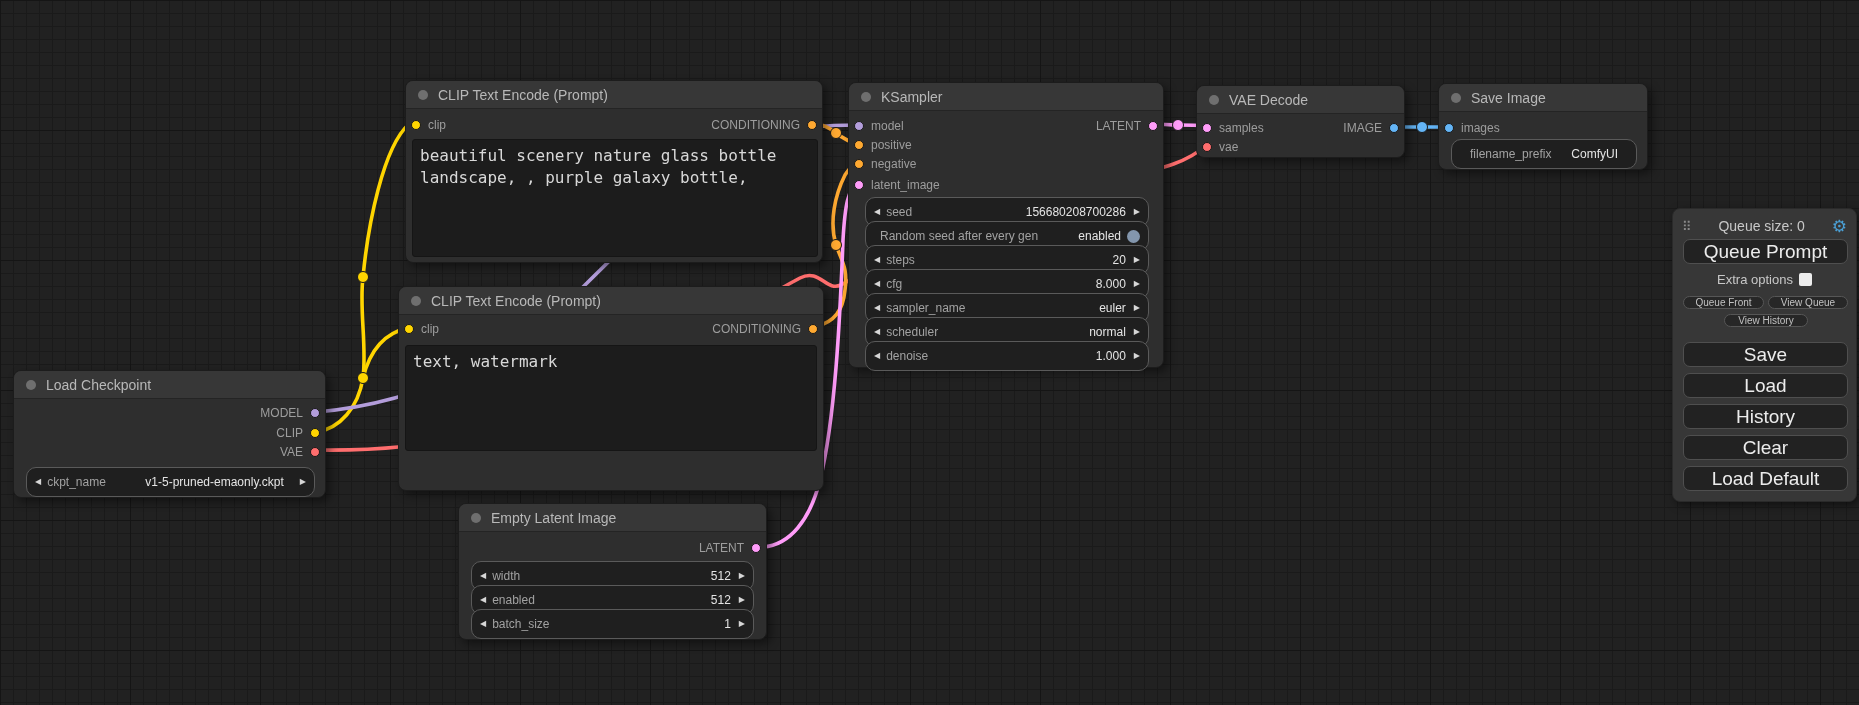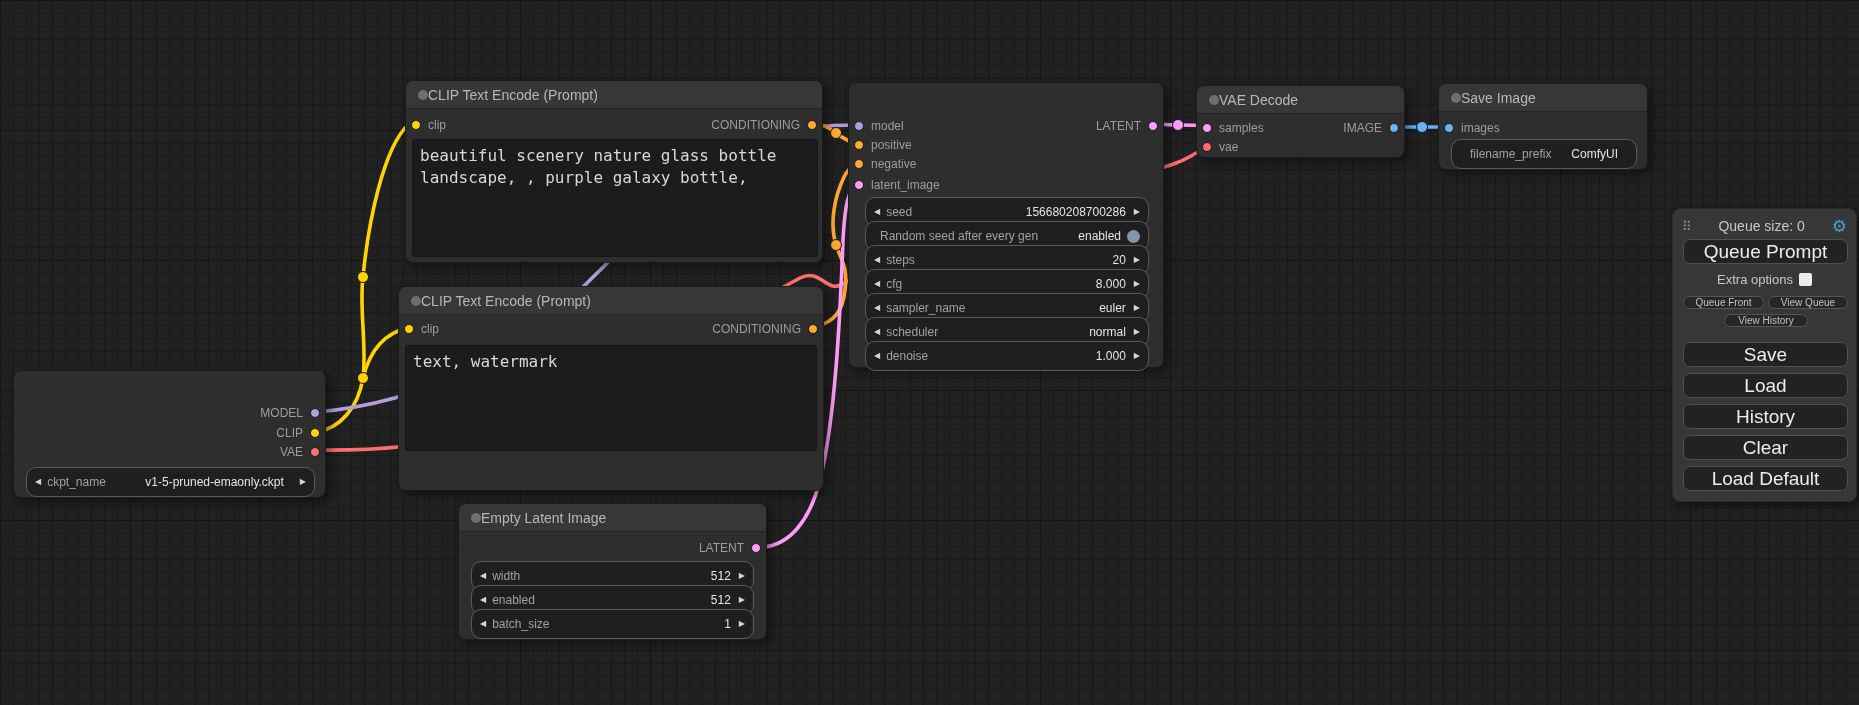--- a/index.html
+++ b/index.html
@@ -10,21 +10,21 @@
     background-image:
       linear-gradient(#151515 1px, transparent 1px),
       linear-gradient(90deg,#151515 1px, transparent 1px),
       linear-gradient(#1a1a1a 1px, transparent 1px),
       linear-gradient(90deg,#1a1a1a 1px, transparent 1px);
     background-size:130px 130px,130px 130px,13px 13px,13px 13px; }
   #wires { position:absolute; left:0; top:0; z-index:1; }
   .node { position:absolute; z-index:2; background:#2e2e2e; border:1px solid #1c1c1c;
     border-radius:8px; box-shadow:4px 4px 10px rgba(0,0,0,.45); }
   .node-title { height:28px; background:#373737; border-radius:7px 7px 0 0;
-    border-bottom:1px solid #242424; display:flex; align-items:center; 
+    border-bottom:1px solid #242424; display:flex; align-items:center; gap:10px;
     padding:0 12px; font-size:14px; color:#b8b8b8; }
   .tdot { width:10px; height:10px; border-radius:50%; background:#6f6f6f; flex:0 0 auto; }
   .port { position:absolute; display:flex; align-items:center; gap:7px; height:18px;
     font-size:12px; color:#9d9d9d; }
   .port.in { left:5px; }
   .port.out { right:5px; flex-direction:row-reverse; }
   .pdot { width:10px; height:10px; border-radius:50%; border:1px solid #191919; flex:0 0 auto; }
   .c-model { background:#B39DDB; } .c-clip { background:#FFD500; }
   .c-vae { background:#FF6E6E; } .c-cond { background:#FFA931; }
   .c-latent { background:#FF9CF9; } .c-image { background:#64B5F6; }
@@ -72,20 +72,24 @@
     <path fill="none" stroke-width="3.6" stroke-linecap="round" d="M1394,127 C1404,127 1410,127 1422,127 C1434,127 1439,127 1448,127" stroke="#64B5F6"></path>
     <circle cx="363" cy="378" r="5.5" stroke="#191919" stroke-width="1" fill="#FFD500"></circle>
     <circle cx="363" cy="277" r="5.5" stroke="#191919" stroke-width="1" fill="#FFD500"></circle>
     <circle cx="836" cy="133" r="5.5" stroke="#191919" stroke-width="1" fill="#FFA931"></circle>
     <circle cx="836" cy="245" r="5.5" stroke="#191919" stroke-width="1" fill="#FFA931"></circle>
     <circle cx="1178" cy="125" r="5.5" stroke="#191919" stroke-width="1" fill="#FF9CF9"></circle>
     <circle cx="1422" cy="127" r="5.5" stroke="#191919" stroke-width="1" fill="#64B5F6"></circle>
   </svg>
 
   <div class="node" style="left:13px;top:370px;width:313px;height:128px">
+    <div class="node-title">
+      <span class="tdot"></span>
+      <span>Load Checkpoint</span>
+    </div>
     <div class="port out" style="top:33px">
       <span class="pdot c-model"></span>
       <span>MODEL</span>
     </div>
     <div class="port out" style="top:53px">
       <span class="pdot c-clip"></span>
       <span>CLIP</span>
     </div>
     <div class="port out" style="top:72px">
       <span class="pdot c-vae"></span>
@@ -125,20 +129,24 @@
       <span>clip</span>
     </div>
     <div class="port out" style="top:33px">
       <span class="pdot c-cond"></span>
       <span>CONDITIONING</span>
     </div>
     <div class="prompt" style="left:6px;top:58px;width:412px;height:106px">text, watermark</div>
   </div>
 
   <div class="node" style="left:848px;top:82px;width:316px;height:286px">
+    <div class="node-title">
+      <span class="tdot"></span>
+      <span>KSampler</span>
+    </div>
     <div class="port in" style="top:34px">
       <span class="pdot c-model"></span>
       <span>model</span>
     </div>
     <div class="port in" style="top:53px">
       <span class="pdot c-cond"></span>
       <span>positive</span>
     </div>
     <div class="port in" style="top:72px">
       <span class="pdot c-cond"></span>

